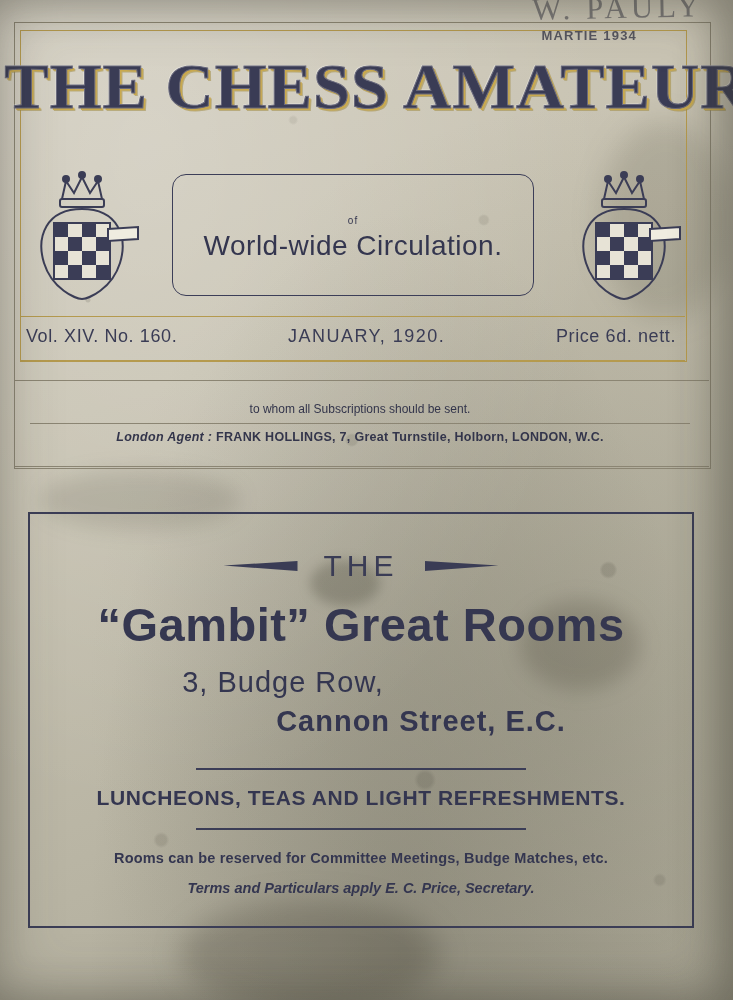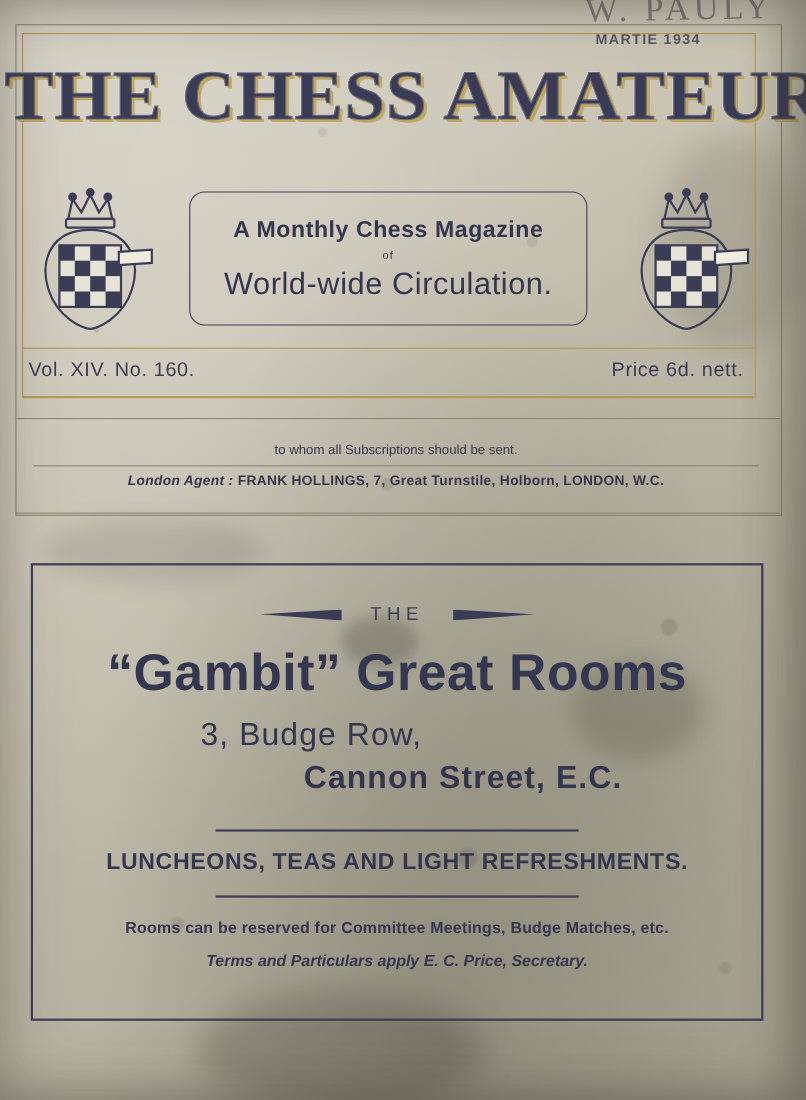--- a/index.html
+++ b/index.html
@@ -192,21 +192,21 @@
     display: flex; flex-direction: column; align-items: center;
     padding-top: 30px;
     color: #343650;
     font-family: "Liberation Sans", sans-serif;
   }
   .ad-the-row {
     display: flex; align-items: center; justify-content: center;
     gap: 26px;
   }
   .ad-the {
-    font-size: 17px; letter-spacing: 5px; color: #3a3c55;
+    font-size: 30px; letter-spacing: 5px; color: #3a3c55;
   }
   .wedge-l, .wedge-r {
     width: 74px; height: 10px; background: #3a3c55;
   }
   .wedge-l { clip-path: polygon(0 45%, 100% 0, 100% 100%); }
   .wedge-r { clip-path: polygon(100% 45%, 0 0, 0 100%); }
 
   .ad-title {
     margin-top: 14px;
     font-size: 47px;
@@ -312,21 +312,20 @@
             <rect x="46" y="100" width="14" height="14"></rect>
               <rect x="74" y="100" width="14" height="14"></rect>
           </g>
         </g>
 
         <path d="M86 64 L116 62 L116 74 L86 76 Z" fill="#efece0" stroke="#3b3d56" stroke-width="2"></path>
       </svg>
     </div>
 
     <div class="subtitle-box">
-      <div class="subtitle-line1">A Monthly Chess Magazine</div>
       <div class="subtitle-of">of</div>
       <div class="subtitle-line2">World-wide Circulation.</div>
     </div>
 
     <div class="crest">
       <svg width="120" height="140" viewBox="0 0 120 140" aria-hidden="true">
         <g fill="none" stroke="#3b3d56" stroke-width="2">
           <path d="M40 34 L44 16 L52 28 L60 12 L68 28 L76 16 L80 34 Z"></path>
           <circle cx="44" cy="14" r="3" fill="#3b3d56"></circle>
           <circle cx="60" cy="10" r="3" fill="#3b3d56"></circle>
@@ -348,20 +347,21 @@
           </g>
         </g>
         <path d="M86 64 L116 62 L116 74 L86 76 Z" fill="#efece0" stroke="#3b3d56" stroke-width="2"></path>
       </svg>
     </div>
   </div>
 
   <div class="issue-rule-top"></div>
   <div class="issue-row">
     <div class="issue-vol">Vol. XIV.  No. 160.</div>
+    <div class="issue-month">JANUARY,  1920.</div>
     <div class="issue-price">Price 6d. nett.</div>
   </div>
 
   <div class="rule-a"></div>
   <div class="rule-b"></div>
 
   <div class="publisher">
     <div class="pub-l2">to whom all Subscriptions should be sent.</div>
     <div class="pub-rule"></div>
     <div class="pub-l3">

